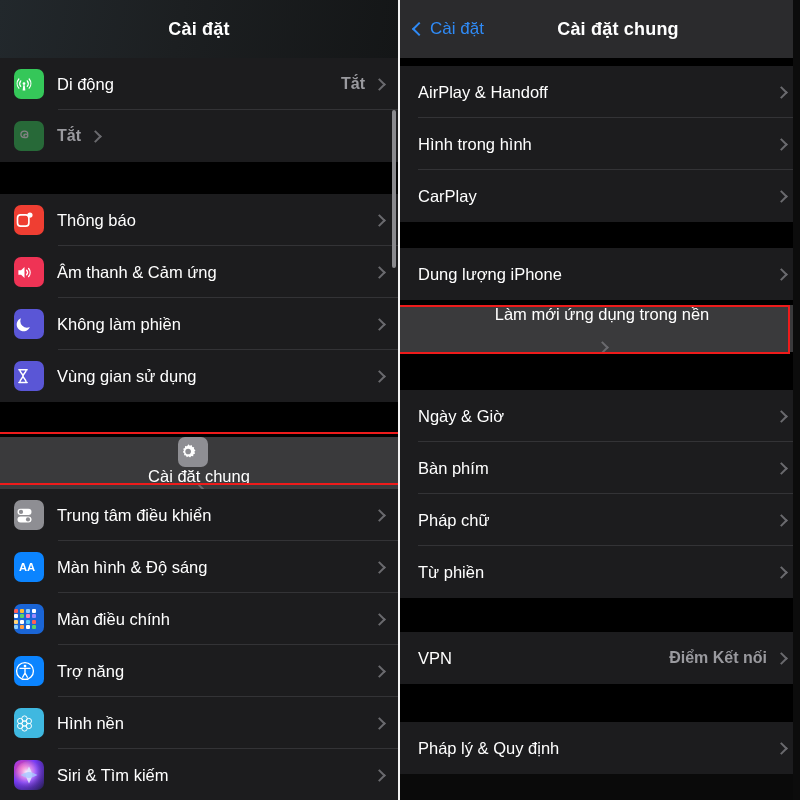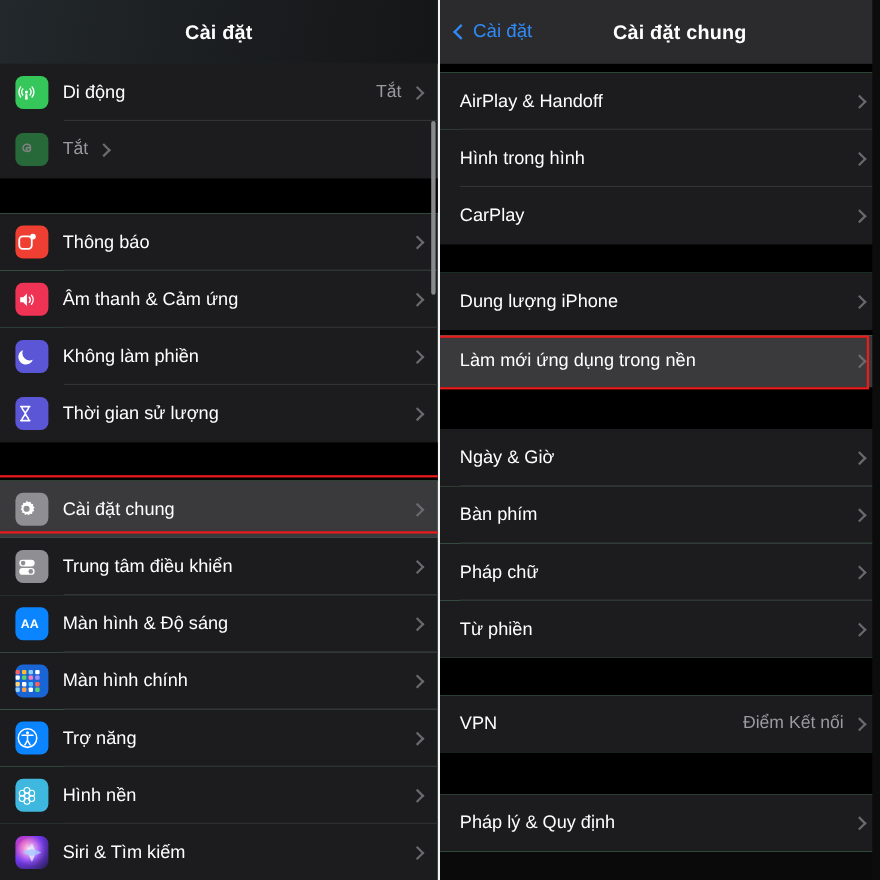--- a/index.html
+++ b/index.html
@@ -86,20 +86,21 @@
     color: #ffffff;
     font-size: 16.5px;
     white-space: nowrap;
   }
   .row.dim .row-label { color: #8d8d92; }
   .row-value {
     color: #9a9a9f;
     font-size: 16px;
     margin-right: 10px;
     white-space: nowrap;
+    font-weight: bold;
   }
   .chev {
     width: 9px; height: 9px;
     border-top: 2.2px solid #6a6a6e;
     border-right: 2.2px solid #6a6a6e;
     transform: rotate(45deg);
     flex: 0 0 auto;
   }
 
   
@@ -139,21 +140,21 @@
   }
   .home-grid i { display:block; border-radius: 1px; }
 
   
   .hl-box {
     position: absolute;
     border: 2.5px solid #ee1b1b;
     pointer-events: none;
     z-index: 20;
   }
-  .row.highlight { background: #3a3a3c; }
+  .row.highlight { background: #3a3a3c; flex-direction: column; }
 
   
   .scrollbar {
     position: absolute;
     width: 4px;
     border-radius: 2px;
     background: #8a8a8e;
     z-index: 15;
   }
 
@@ -246,21 +247,21 @@
         <span class="sep"></span>
       </div>
 
       <div class="row nosep">
         <span class="icon ic-screentime">
           <svg width="18" height="18" viewBox="0 0 24 24">
             <path d="M6.5 3.5h11M6.5 20.5h11" stroke="#fff" stroke-width="2" stroke-linecap="round"></path>
             <path d="M7.8 3.8c0 4 4.2 5.6 4.2 8.2 0 2.6-4.2 4.2-4.2 8.2M16.2 3.8c0 4-4.2 5.6-4.2 8.2 0 2.6 4.2 4.2 4.2 8.2" stroke="#fff" stroke-width="2" fill="none"></path>
           </svg>
         </span>
-        <span class="row-label">Thời gian sử lượng</span>
+        <span class="row-label">Vùng gian sử dụng</span>
         <span class="chev"></span>
 
       </div>
     </div>
 
     <div class="gap" style="height:35px"></div>
 
     <div class="group">
       <div class="row highlight nosep">
         <span class="icon ic-general">
@@ -313,21 +314,21 @@
             <i style="background:#ffd479"></i>
               <i style="background:#ffffff"></i>
               <i style="background:#4fc3f7"></i>
               <i style="background:#ff5f57"></i>
             <i style="background:#8ed0ff"></i>
               <i style="background:#ff9f43"></i>
               <i style="background:#ffffff"></i>
               <i style="background:#5ad469"></i>
           </span>
         </span>
-        <span class="row-label">Màn hình chính</span>
+        <span class="row-label">Màn điều chính</span>
         <span class="chev"></span>
         <span class="sep"></span>
       </div>
 
       <div class="row">
         <span class="icon ic-access">
           <svg width="22" height="22" viewBox="0 0 24 24">
             <circle cx="12" cy="12" r="9.2" stroke="#fff" stroke-width="1.5" fill="none"></circle>
             <circle cx="12" cy="6.6" r="1.5" fill="#fff"></circle>
             <path d="M6.6 9.2h10.8M12 9.2v5M12 14.2l-2.6 4.6M12 14.2l2.6 4.6" stroke="#fff" stroke-width="1.5" stroke-linecap="round" fill="none"></path>

